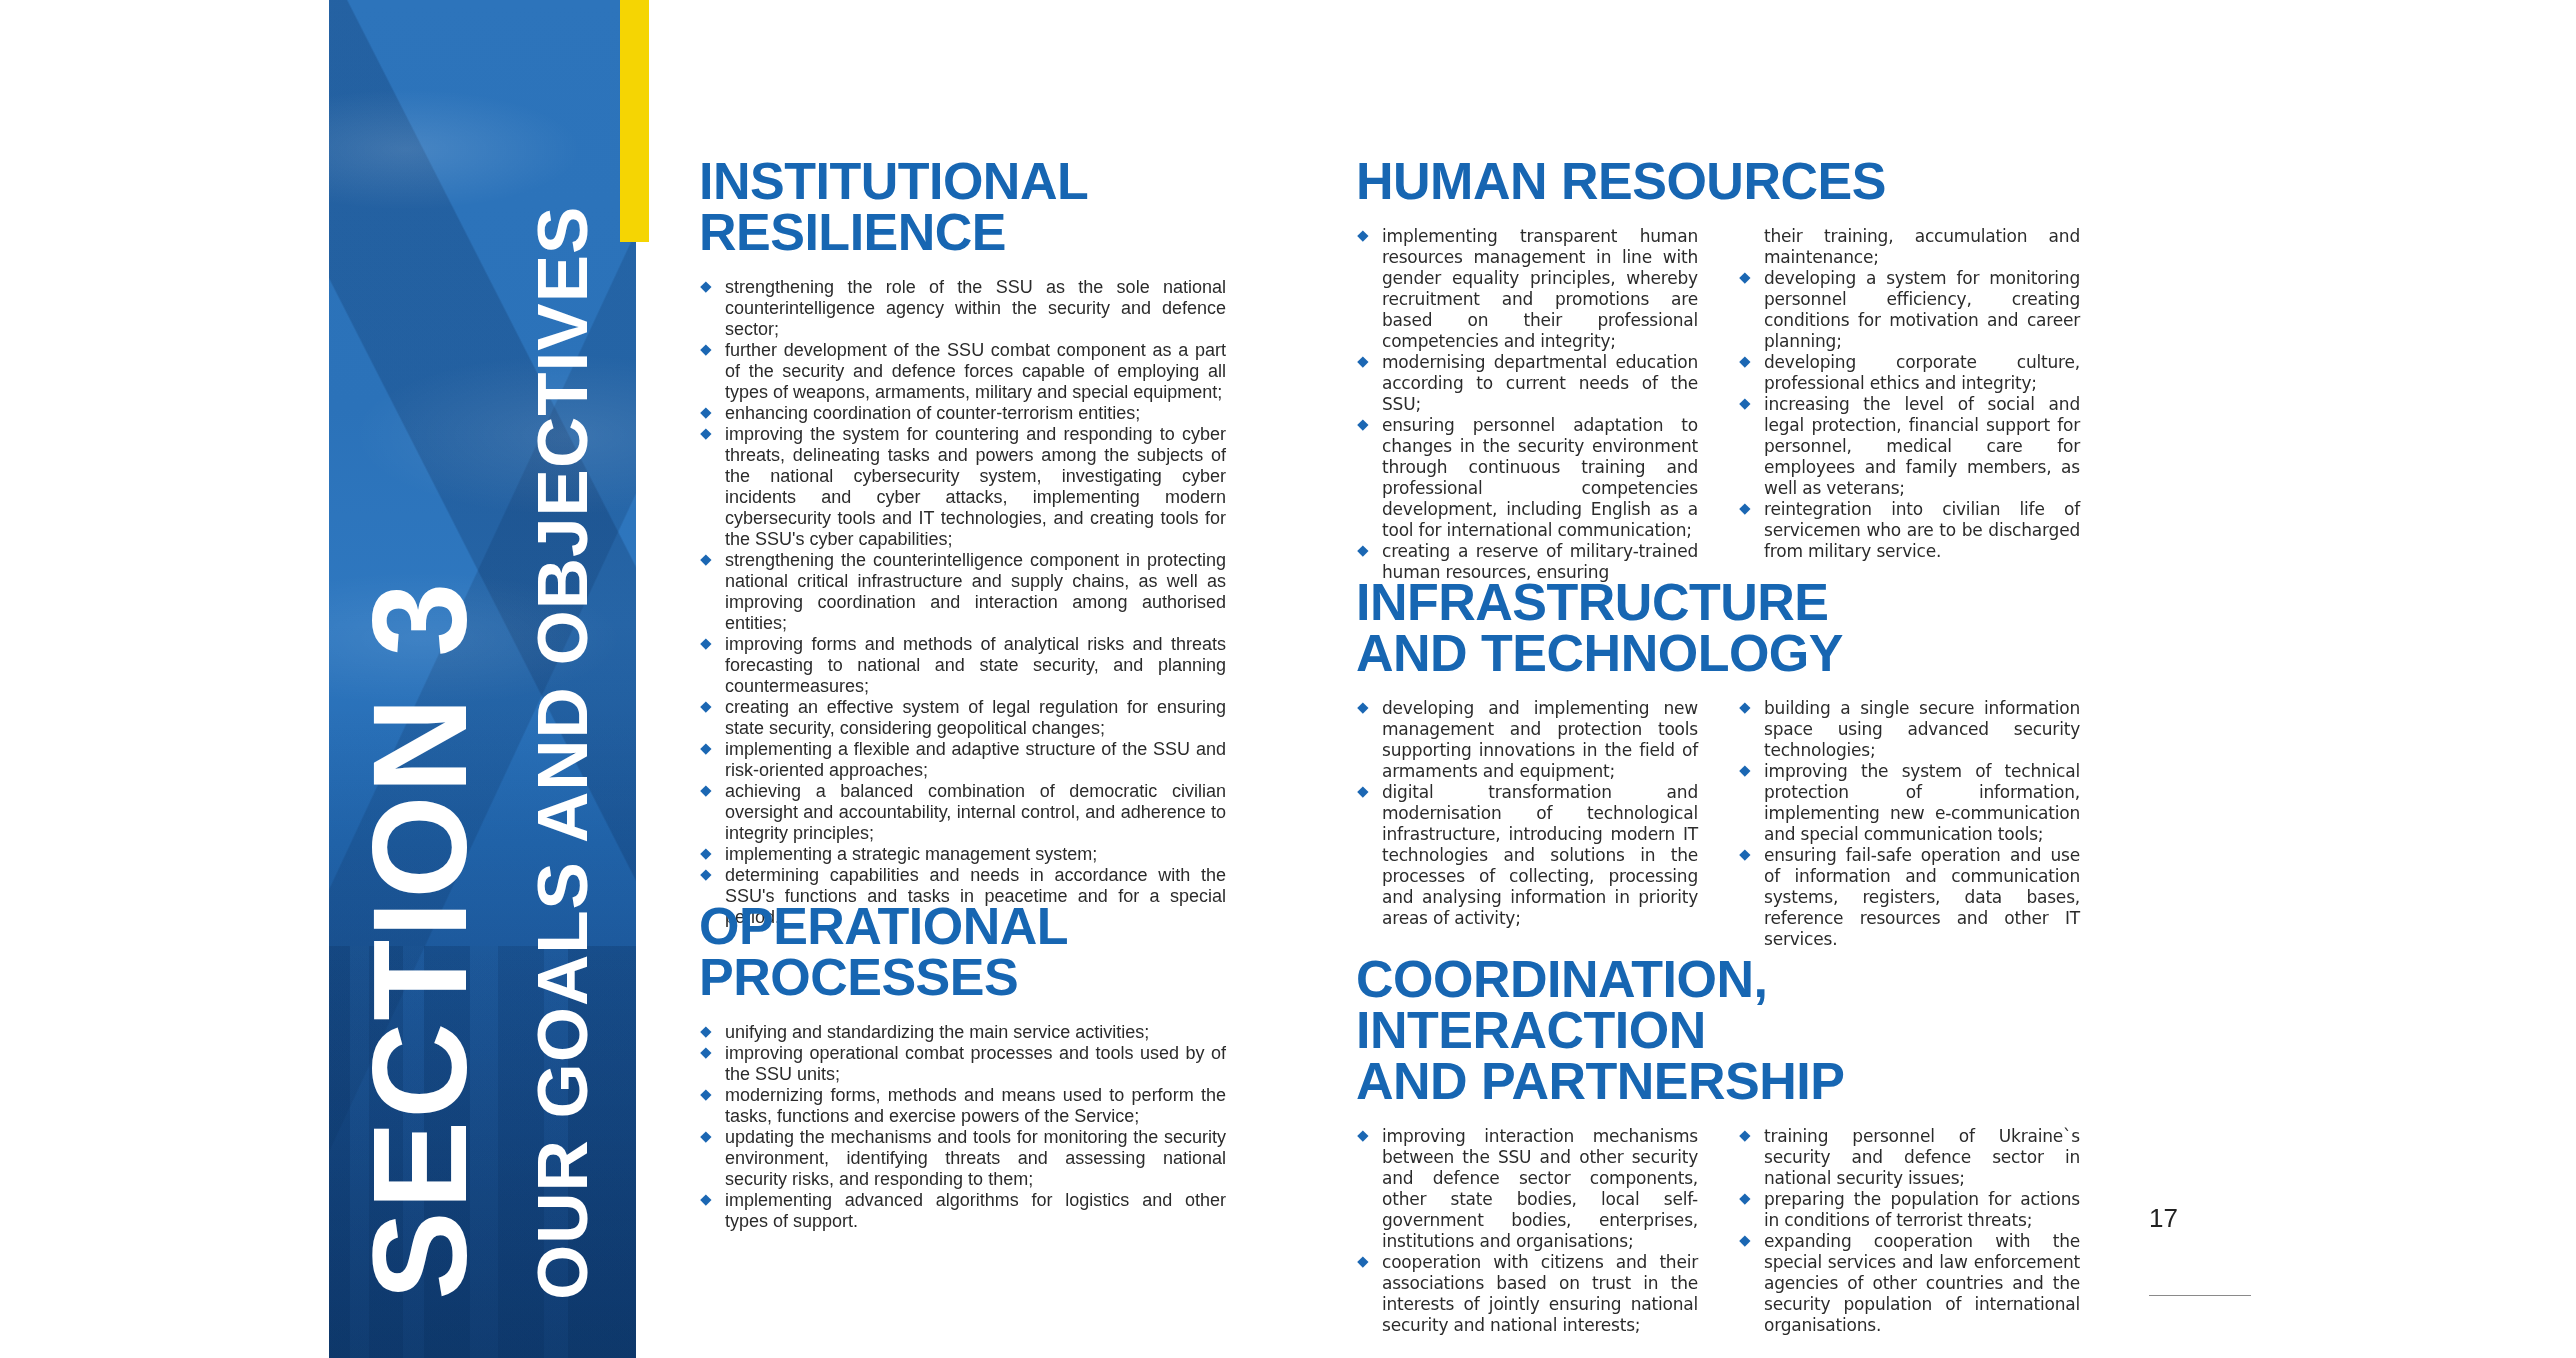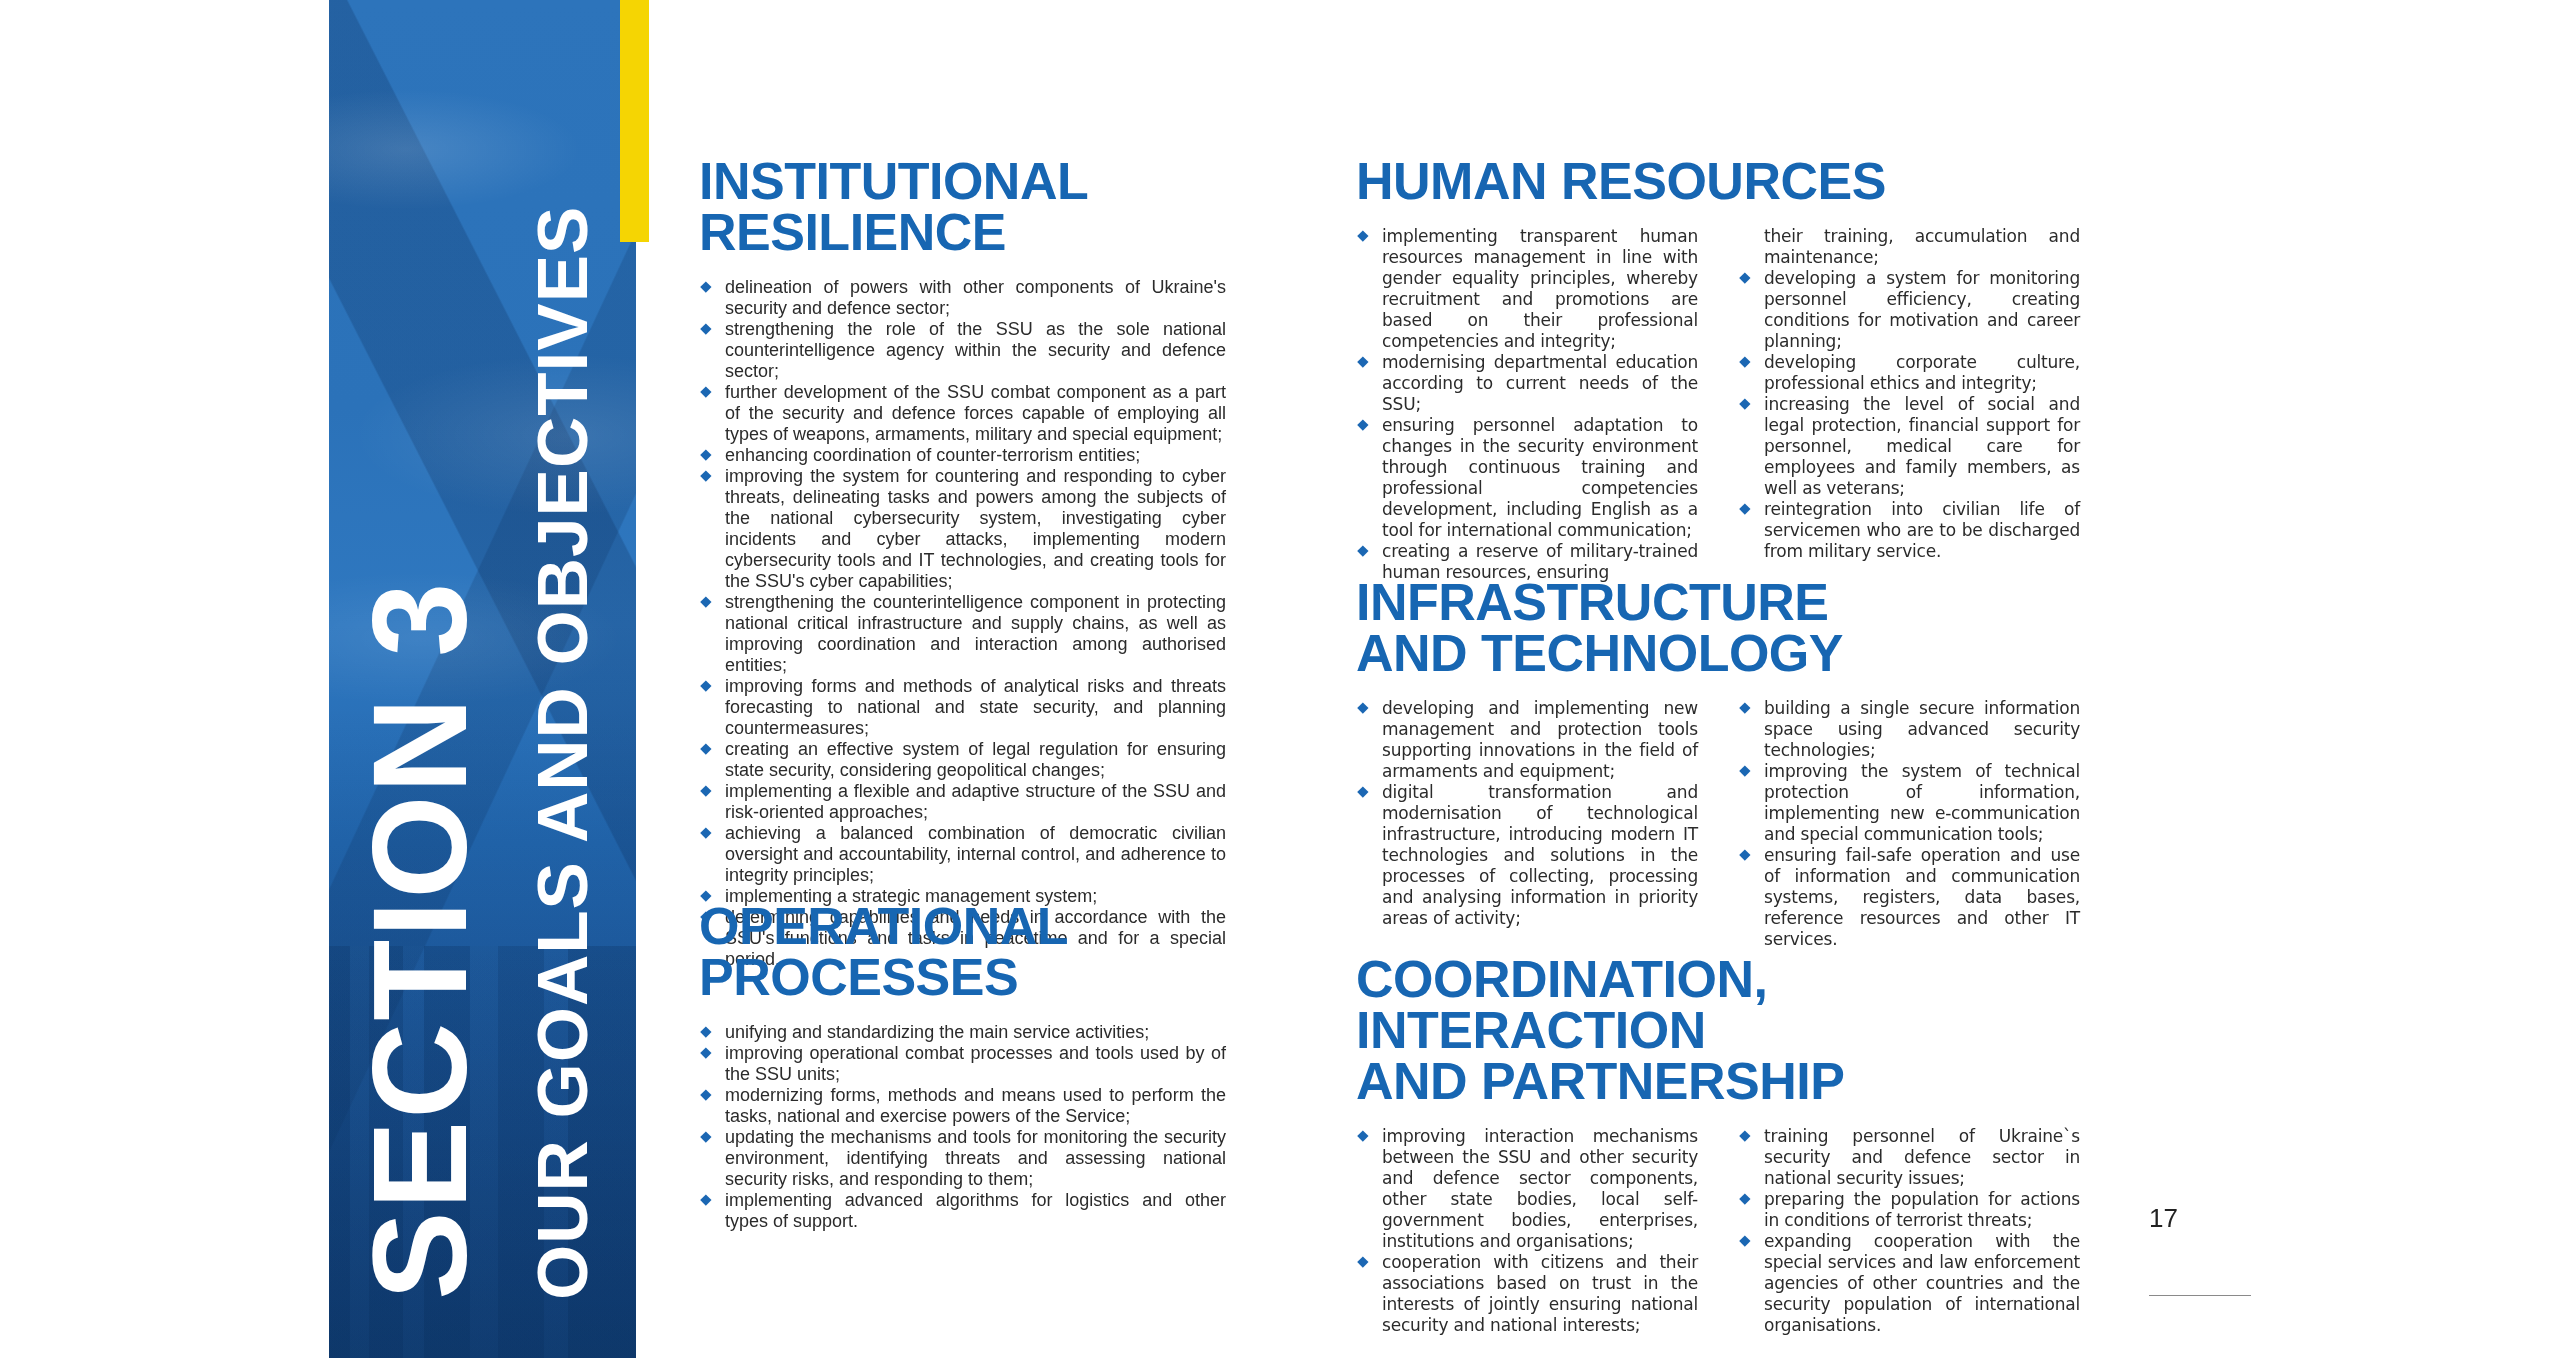--- a/index.html
+++ b/index.html
@@ -82,42 +82,41 @@
 
   <div class="banner"></div>
   <div class="yellow-bar"></div>
   <div class="banner-title">SECTION 3</div>
   <div class="banner-subtitle">OUR GOALS AND OBJECTIVES</div>
 
   <div class="section" id="institutional">
     <div class="section-heading">INSTITUTIONAL
 RESILIENCE</div>
     <ul class="goals body-left">
-      <li><span class="diamond"></span><span>delineation of powers with other components of Ukraine's security and defence sector;</span></li>
       <li><span class="diamond"></span><span>strengthening the role of the SSU as the sole national counterintelligence agency within the security and defence sector;</span></li>
       <li><span class="diamond"></span><span>further development of the SSU combat component as a part of the security and defence forces capable of employing all types of weapons, armaments, military and special equipment;</span></li>
       <li><span class="diamond"></span><span>enhancing coordination of counter-terrorism entities;</span></li>
       <li><span class="diamond"></span><span>improving the system for countering and responding to cyber threats, delineating tasks and powers among the subjects of the national cybersecurity system, investigating cyber incidents and cyber attacks, implementing modern cybersecurity tools and IT technologies, and creating tools for the SSU's cyber capabilities;</span></li>
       <li><span class="diamond"></span><span>strengthening the counterintelligence component in protecting national critical infrastructure and supply chains, as well as improving coordination and interaction among authorised entities;</span></li>
       <li><span class="diamond"></span><span>improving forms and methods of analytical risks and threats forecasting to national and state security, and planning countermeasures;</span></li>
       <li><span class="diamond"></span><span>creating an effective system of legal regulation for ensuring state security, considering geopolitical changes;</span></li>
       <li><span class="diamond"></span><span>implementing a flexible and adaptive structure of the SSU and risk-oriented approaches;</span></li>
       <li><span class="diamond"></span><span>achieving a balanced combination of democratic civilian oversight and accountability, internal control, and adherence to integrity principles;</span></li>
       <li><span class="diamond"></span><span>implementing a strategic management system;</span></li>
       <li><span class="diamond"></span><span>determining capabilities and needs in accordance with the SSU's functions and tasks in peacetime and for a special period.</span></li>
     </ul>
   </div>
 
   <div class="section" id="operational">
     <div class="section-heading">OPERATIONAL
 PROCESSES</div>
     <ul class="goals body-left">
       <li><span class="diamond"></span><span>unifying and standardizing the main service activities;</span></li>
       <li><span class="diamond"></span><span>improving operational combat processes and tools used by of the SSU units;</span></li>
-      <li><span class="diamond"></span><span>modernizing forms, methods and means used to perform the tasks, national and exercise powers of the Service;</span></li>
+      <li><span class="diamond"></span><span>modernizing forms, methods and means used to perform the tasks, functions and exercise powers of the Service;</span></li>
       <li><span class="diamond"></span><span>updating the mechanisms and tools for monitoring the security environment, identifying threats and assessing national security risks, and responding to them;</span></li>
       <li><span class="diamond"></span><span>implementing advanced algorithms for logistics and other types of support.</span></li>
     </ul>
   </div>
 
   <div class="section" id="hr">
     <div class="section-heading">HUMAN RESOURCES</div>
     <div class="cols">
       <div class="col">
         <ul class="goals body-right">

